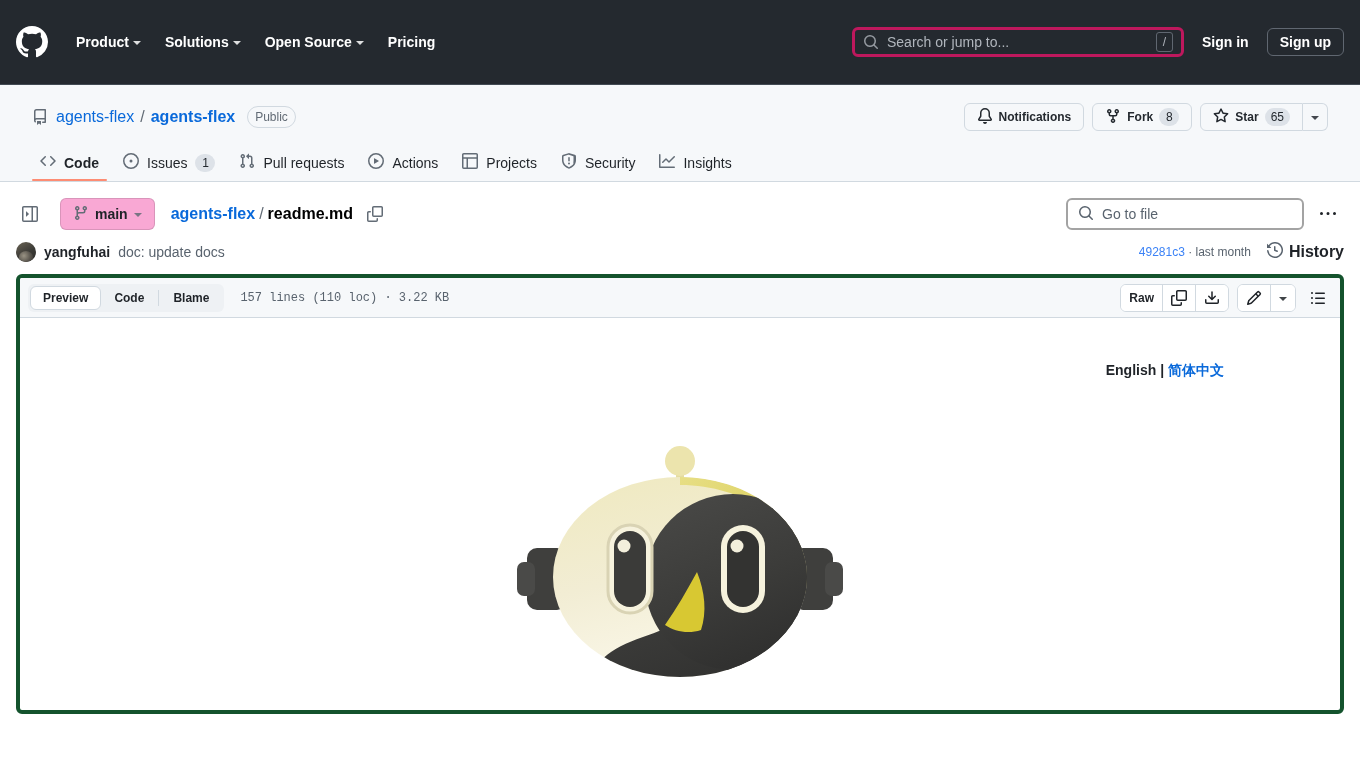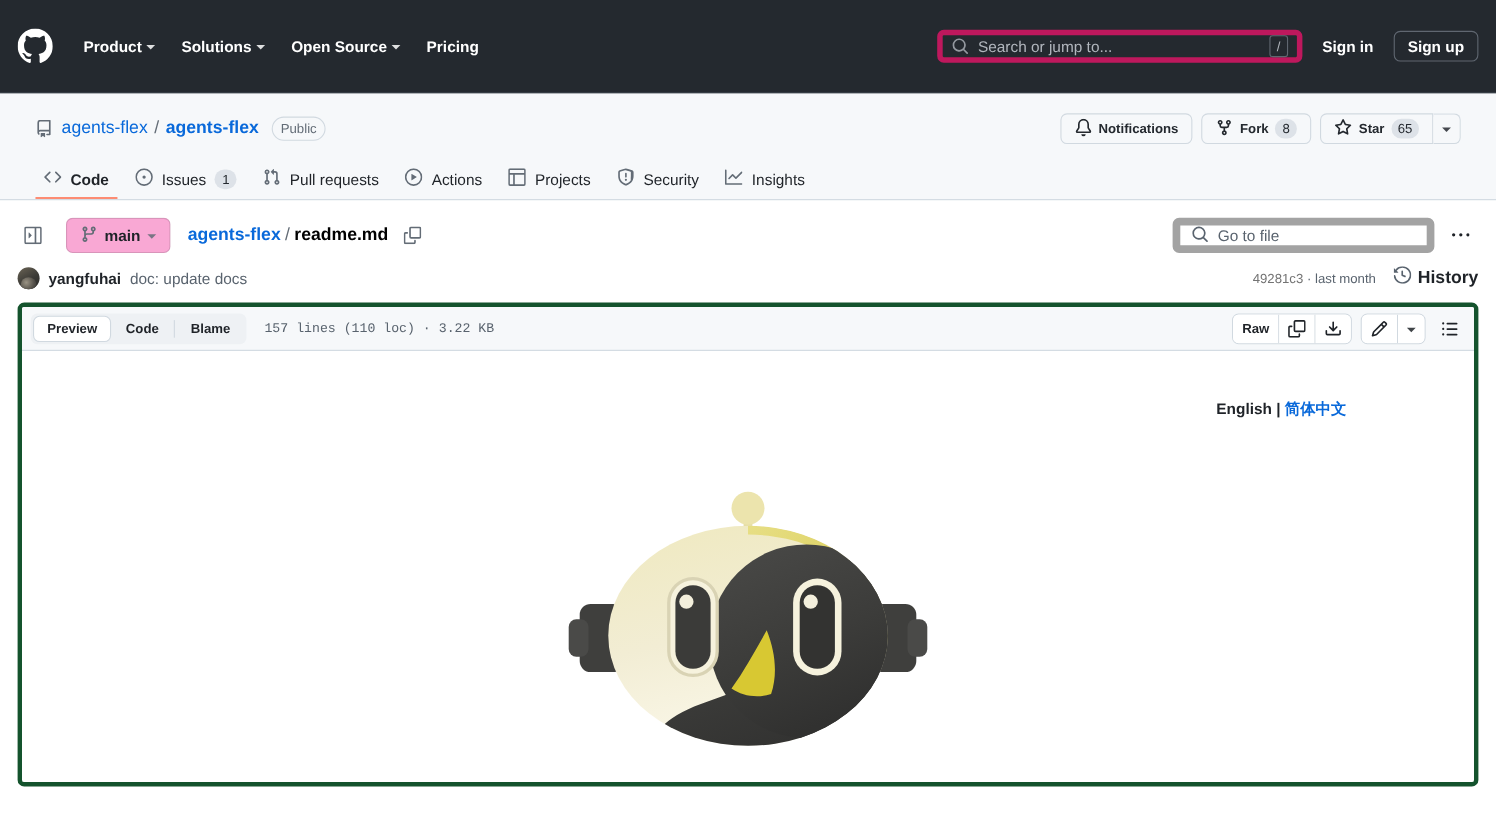--- a/index.html
+++ b/index.html
@@ -52,21 +52,21 @@
   .gh-header-right {
     margin-left: auto;
     display: flex;
     align-items: center;
     gap: 8px;
   }
   .gh-search {
     width: 332px;
     height: 30px;
     background: #24292f;
-    border: 5px solid #be185d;
+    border: 3px solid #be185d;
     border-radius: 6px;
     display: flex;
     align-items: center;
     padding: 0 8px;
     cursor: text;
   }
   .gh-search .s-icon { flex: 0 0 auto; display:flex; opacity:.8; }
   .gh-search-text {
     color: #b1b6bd;
     font-size: 14px;
@@ -250,21 +250,21 @@
   }
   .file-nav-right {
     margin-left: auto;
     display: flex;
     align-items: center;
     gap: 8px;
   }
   .goto-file {
     width: 238px;
     height: 32px;
-    border: 7px solid #a3a3a3;
+    border: 2px solid #a3a3a3;
     border-radius: 6px;
     display: flex;
     align-items: center;
     padding: 0 10px;
     gap: 8px;
     background: #ffffff;
     cursor: text;
   }
   .goto-file-text { color: #59636e; font-size: 14px; }
   .kebab-btn {
@@ -303,21 +303,21 @@
   }
   .commit-author { font-size: 14px; font-weight: bold; color: #1f2328; cursor: pointer; }
   .commit-msg { font-size: 14px; color: #59636e; margin-left: 8px; cursor: pointer; }
   .commit-right {
     margin-left: auto;
     display: flex;
     align-items: center;
     gap: 16px;
   }
   .commit-meta { font-size: 12px; color: #59636e; }
-  .commit-sha { color: #737373; }
+  .commit-sha { color: #3b82f6; }
   .history-link {
     display: flex;
     align-items: center;
     gap: 6px;
     font-size: 16px;
     font-weight: bold;
     color: #1f2328;
     cursor: pointer;
   }
 

